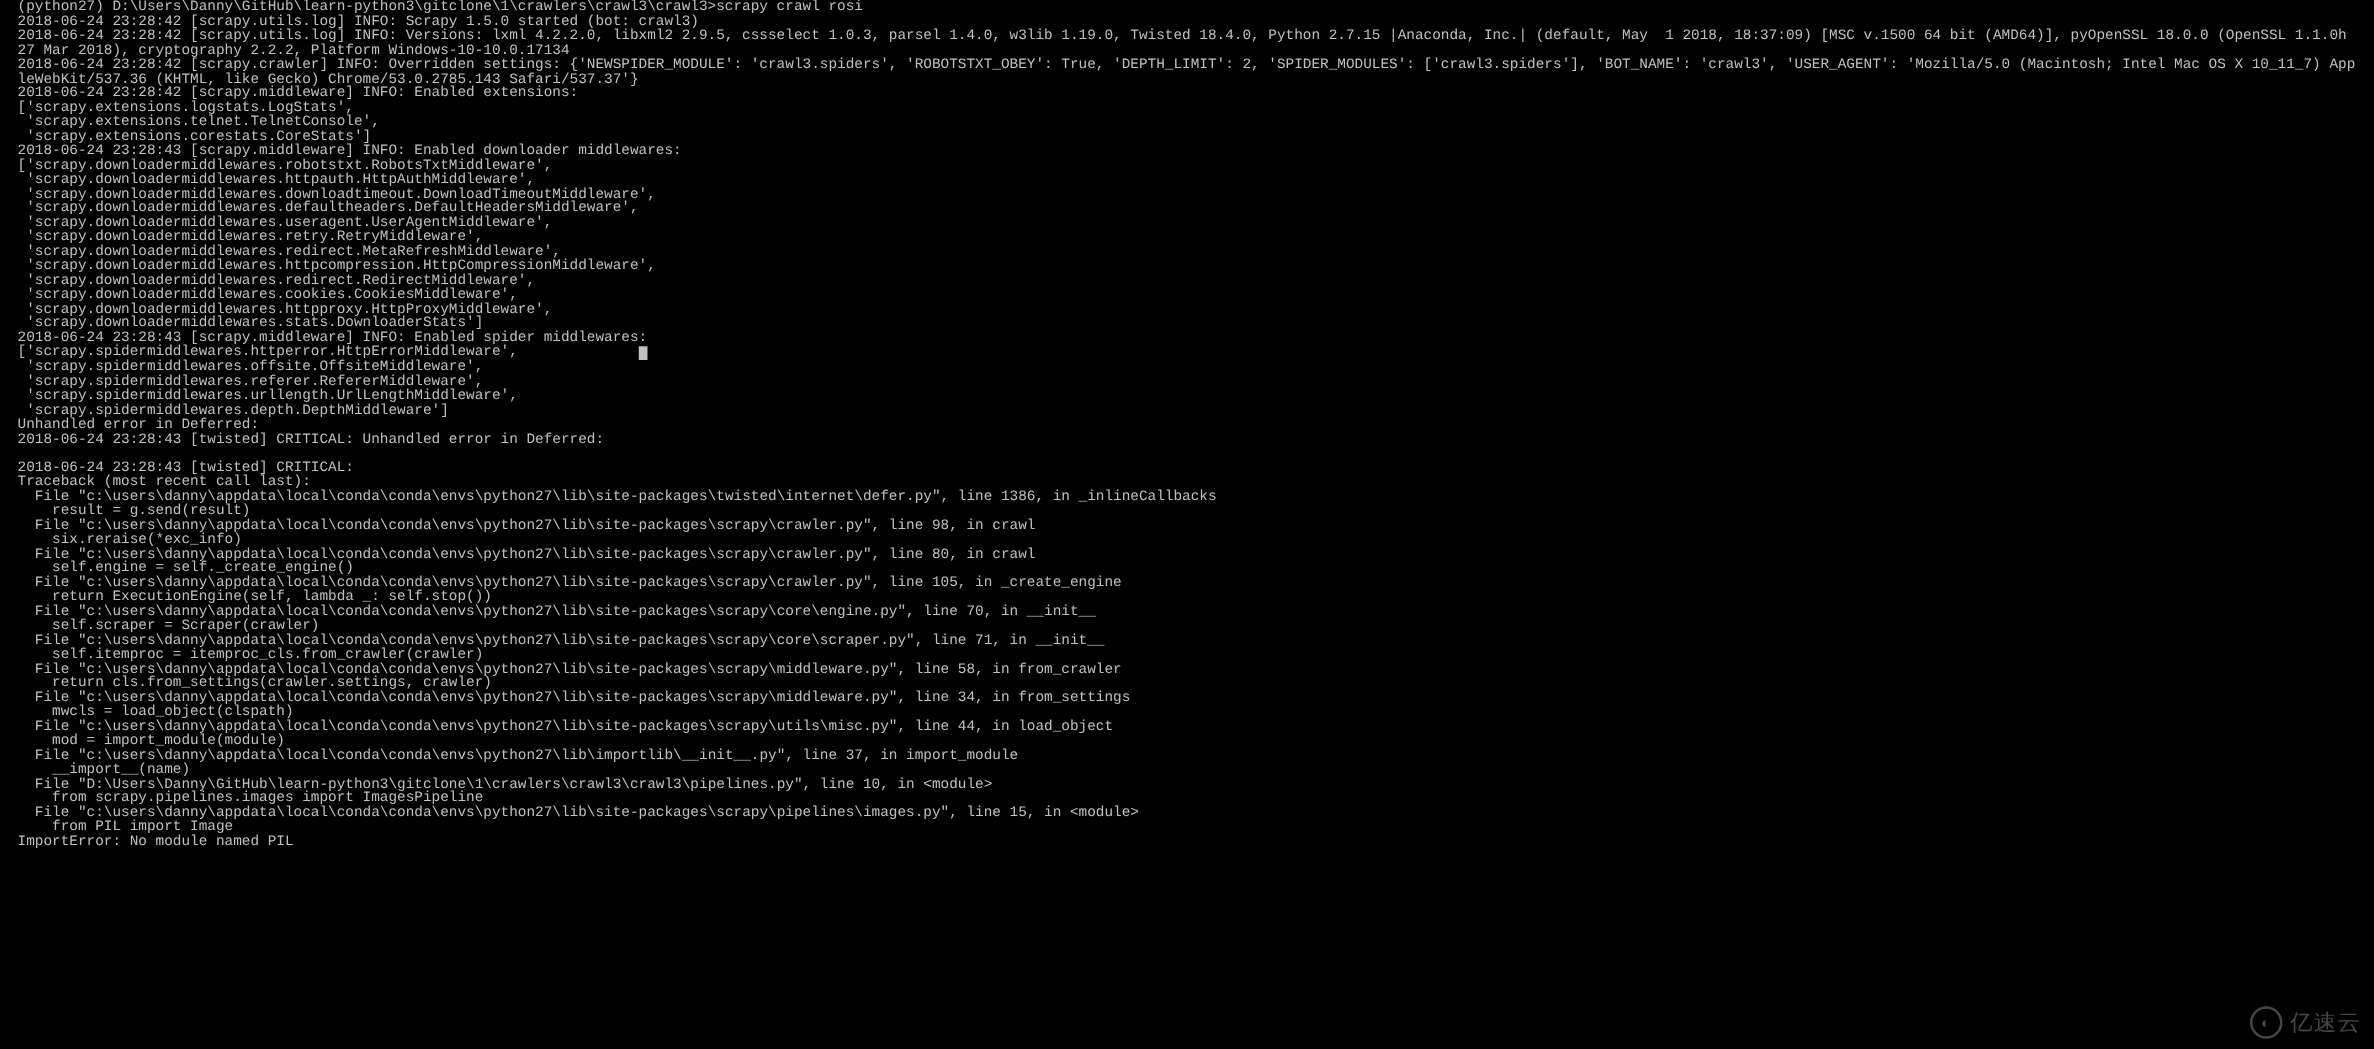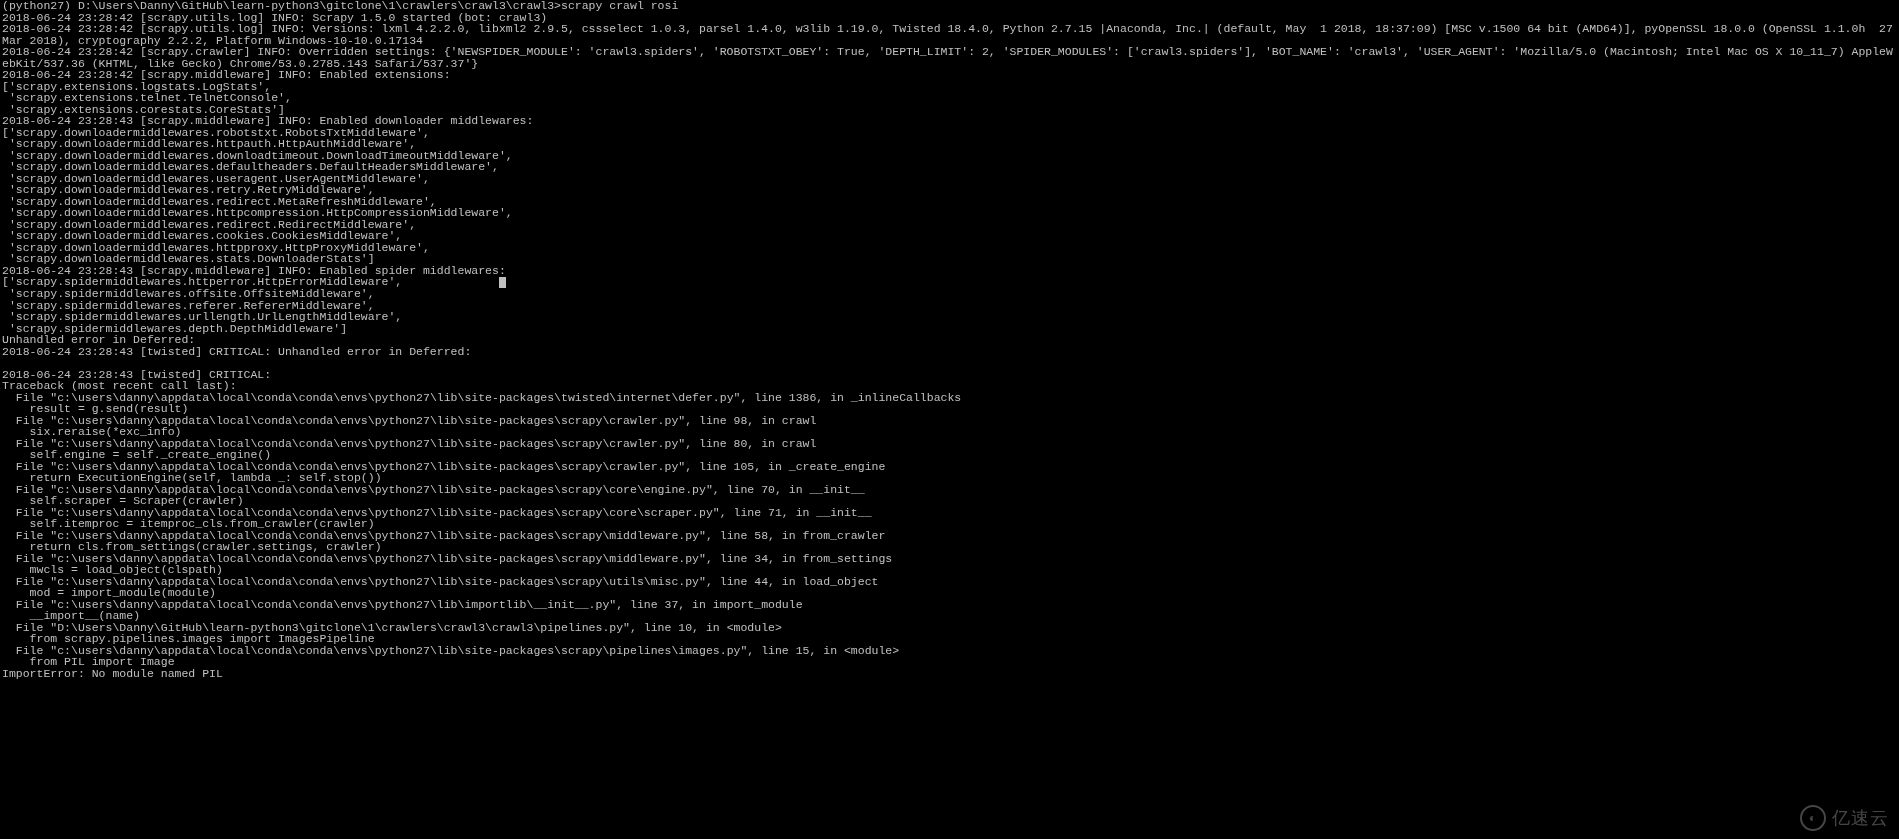--- a/index.html
+++ b/index.html
@@ -10,21 +10,21 @@
     font-family: "Consolas", "Courier New", monospace;
     font-size: 11.5px;
     line-height: 1.0;
     width: 1899px;
     height: 839px;
     overflow: hidden;
     position: relative;
   }
   pre {
     margin: 0;
-    padding: 0 2px;
+    padding: 0 14px;
     white-space: pre-wrap;
     word-break: break-all;
     font-family: inherit;
     font-size: inherit;
     line-height: inherit;
   }
   .cursor {
     display: inline-block;
     width: 7px;
     height: 11px;

